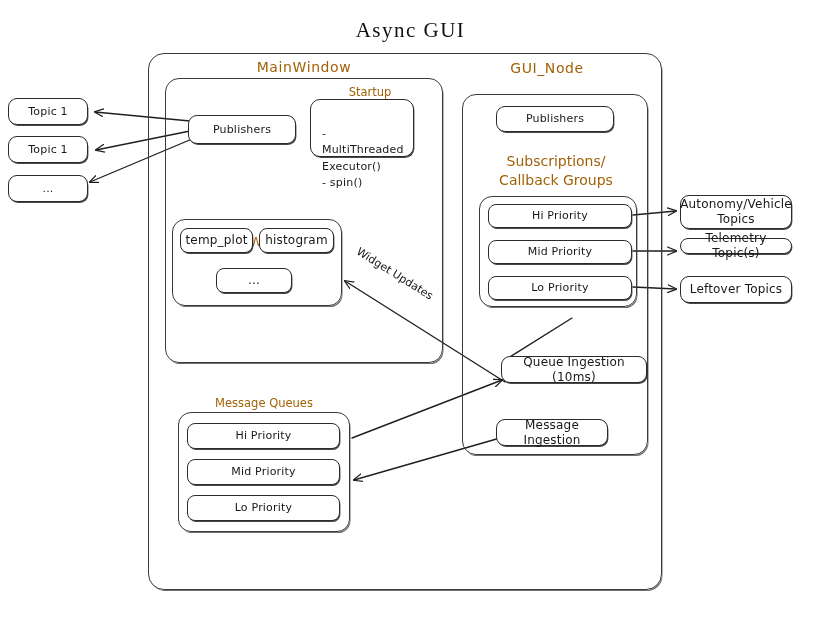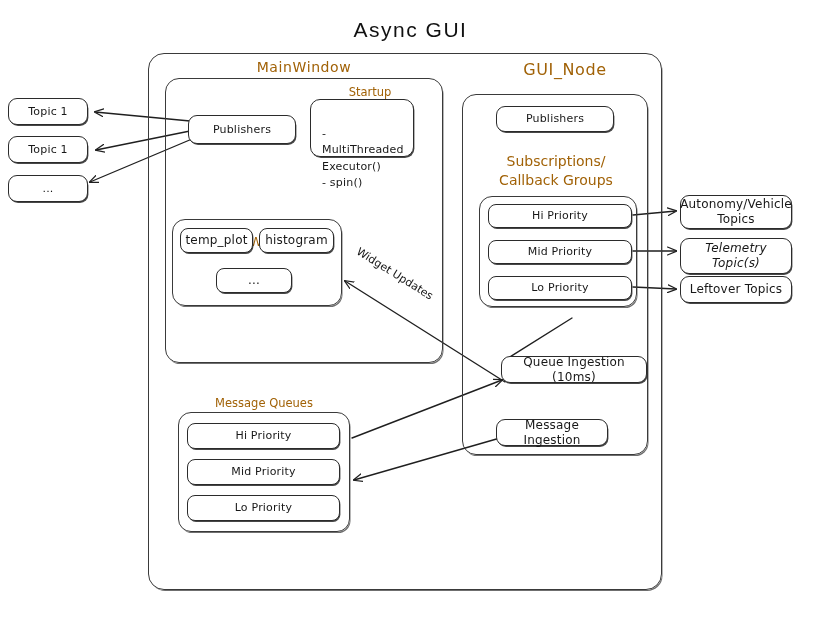--- a/index.html
+++ b/index.html
@@ -53,21 +53,21 @@
     position: absolute;
     box-sizing: border-box;
     text-align: center;
     font-family: "DejaVu Sans", sans-serif;
     color: #a16207;
     white-space: pre;
   }
   .title {
     position: absolute;
     text-align: center;
-    font-family: Liberation Sans, sans-serif;
+    font-family: Liberation Serif, serif;
     font-size: 21px;
     letter-spacing: 1.5px;
     color: #111111;
   }
   .arrow-label {
     position: absolute;
     font-family: "DejaVu Sans", sans-serif;
     font-size: 11px;
     color: #141414;
     white-space: pre;
@@ -163,21 +163,21 @@
   <div class="node" style="left:187px; top:423px; width:153px; height:26px; border-radius:8px;">
     <span>Hi Priority</span>
   </div>
   <div class="node" style="left:187px; top:459px; width:153px; height:26px; border-radius:8px;">
     <span>Mid Priority</span>
   </div>
   <div class="node" style="left:187px; top:495px; width:153px; height:26px; border-radius:8px;">
     <span>Lo Priority</span>
   </div>
 
-  <div class="grouptitle" style="left:472px; top:60px; width:186px; font-size:16px; letter-spacing:.6px;">GUI_Node</div>
+  <div class="grouptitle" style="left:454px; top:60px; width:186px; font-size:14px; letter-spacing:.6px;">GUI_Node</div>
   <div class="group" style="left:462px; top:94px; width:186px; height:361px;"></div>
 
   <div class="node" style="left:496px; top:106px; width:118px; height:26px;">
     <span>Publishers</span>
   </div>
 
   <div class="grouptitle" style="left:472px; top:152px; width:168px; font-size:14px; line-height:1.35;">Subscriptions/
 Callback Groups</div>
 
   <div class="group" style="left:479px; top:196px; width:158px; height:111px; border-radius:13px;"></div>
@@ -196,21 +196,21 @@
   </div>
 
   <div class="node" style="left:496px; top:419px; width:112px; height:27px; border-radius:9px;">
     <span class="tiny">Message Ingestion</span>
   </div>
 
   <div class="node" style="left:680px; top:195px; width:112px; height:34px;">
     <span class="tiny" style="white-space:pre-line;">Autonomy/Vehicle
 Topics</span>
   </div>
-  <div class="node" style="left:680px; top:238px; width:112px; height:36px;font-style:italic;">
+  <div class="node" style="left:680px; top:238px; width:112px; height:16px;">
     <span class="tiny">Telemetry Topic(s)</span>
   </div>
   <div class="node" style="left:680px; top:276px; width:112px; height:27px;">
     <span class="tiny">Leftover Topics</span>
   </div>
 
   <div class="arrow-label" style="left:361px; top:245px; transform: rotate(32deg);">Widget Updates</div>
 
 </div>
 

